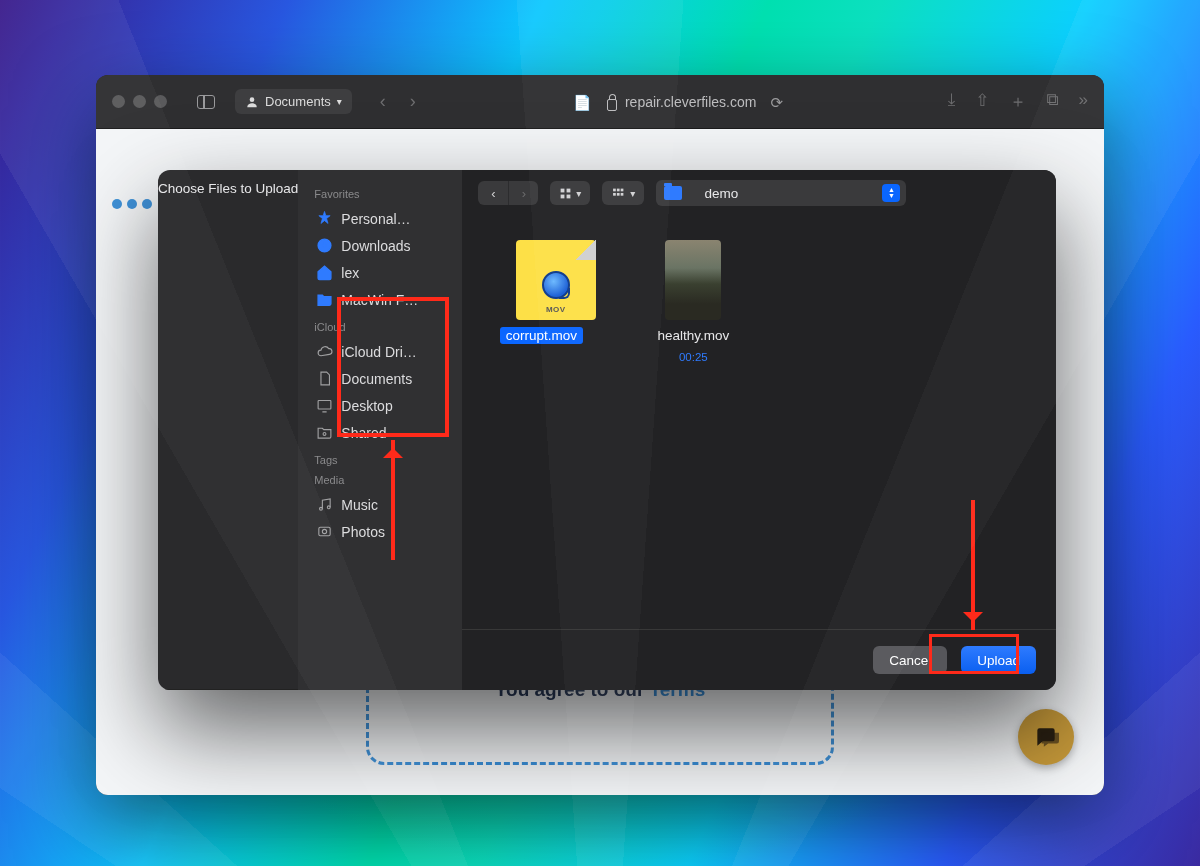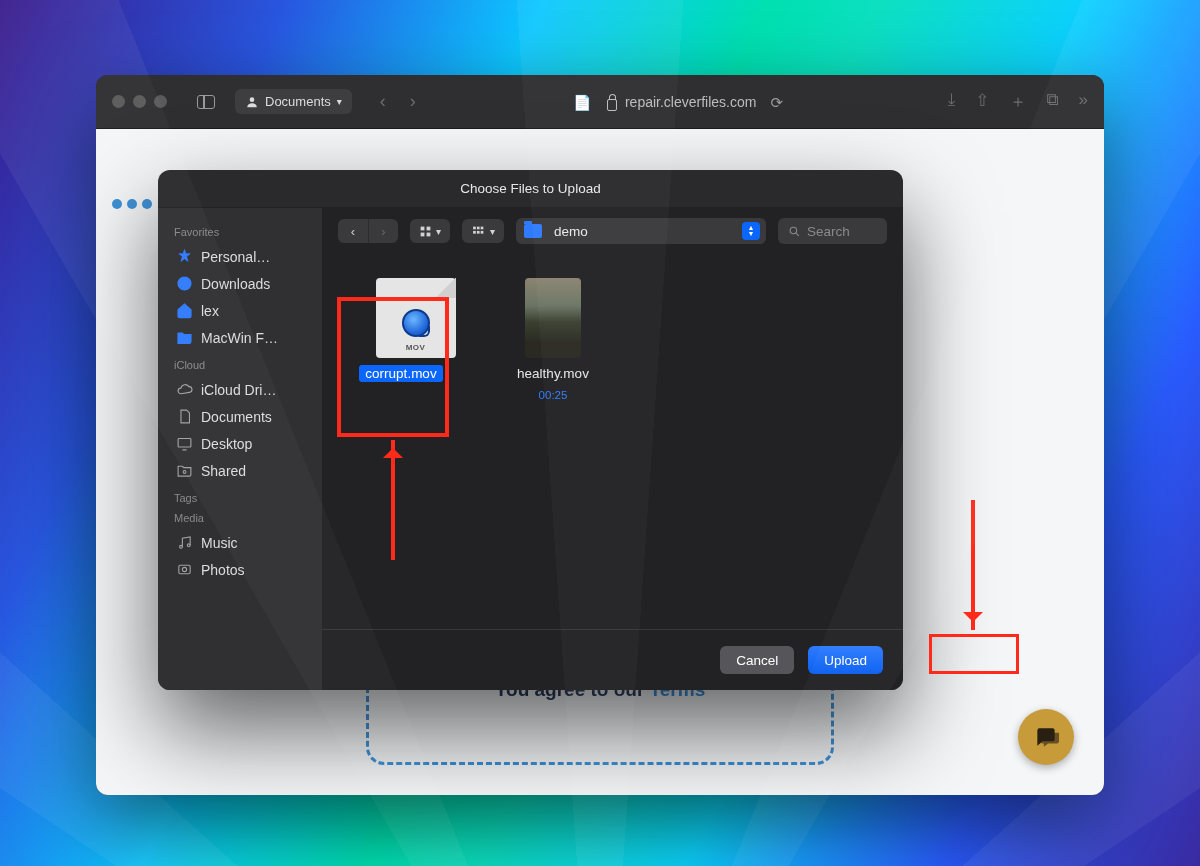--- a/index.html
+++ b/index.html
@@ -45,47 +45,47 @@
 }
 .terms { color:#2a3a5a; font-size:19px; font-weight:600; }
 .terms a { color:#3a8fd8; text-decoration:none; }
 .chat-bubble { position:absolute; right:30px; bottom:30px; width:56px; height:56px; border-radius:50%; background:#c79a3a; box-shadow:0 3px 8px rgba(0,0,0,.3); display:flex; align-items:center; justify-content:center;}
 .chat-bubble svg { width:26px; height:26px; fill:#2a2012;}
 .logo-corner { position:absolute; left:16px; top:70px; display:flex; gap:5px;}
 .logo-corner span { width:10px; height:10px; background:#3a8fd8; border-radius:50%; }
 
 
 .dialog {
-  position:absolute; left:158px; top:170px; width:745px; height:520px;
+  position:absolute; left:158px; top:170px; width:898px; height:520px;
   background:#2a2a2c; border-radius:12px; box-shadow:0 40px 90px rgba(0,0,0,.6), 0 0 0 1px rgba(255,255,255,.05);
-  display:flex; flex-direction:column; overflow:hidden;
+  display:flex; flex-direction:row; overflow:hidden;
 }
 .dlg-title { text-align:center; padding:11px 0; font-size:13.5px; color:#e7e7e9; font-weight:500; border-bottom:1px solid #222;}
 .dlg-main { flex:1; display:flex; min-height:0;}
 .dlg-sidebar { width:164px; background:#303032; padding:10px 0 10px 14px; overflow:hidden; font-size:14px; color:#dcdcde;}
 .sb-heading { font-size:11px; color:#8a8a8c; font-weight:500; margin:8px 0 5px 2px;}
 .sb-item { display:flex; align-items:center; gap:8px; padding:5px 4px; border-radius:5px; white-space:nowrap; overflow:hidden; text-overflow:ellipsis;}
 .sb-item svg { width:17px; height:17px; flex-shrink:0; }
 .blue { fill:#2f7bff; stroke:#2f7bff; }
 .grey { fill:none; stroke:#a0a0a2; }
 .dlg-right { flex:1; display:flex; flex-direction:column; background:#222224; }
 .dlg-toolbar { display:flex; align-items:center; gap:12px; padding:10px 16px; }
 .seg { display:flex; background:#3a3a3c; border-radius:6px; overflow:hidden;}
 .seg button { background:transparent; border:none; color:#d2d2d4; width:30px; height:24px; font-size:13px; display:flex; align-items:center; justify-content:center;}
 .seg button + button { border-left:1px solid #2c2c2e; }
 .view-btn { background:#3a3a3c; border:none; border-radius:6px; height:24px; padding:0 9px; color:#d2d2d4; display:flex; align-items:center; gap:4px; font-size:12px;}
-.path-pill { flex:0 0 250px; background:#3a3a3c; border-radius:6px; height:26px; display:flex; align-items:center; gap:12px; padding:0 6px 0 8px; color:#e7e7e9; font-size:13.5px; position:relative;}
+.path-pill { flex:0 0 250px; background:#3a3a3c; border-radius:6px; height:26px; display:flex; align-items:center; gap:22px; padding:0 6px 0 8px; color:#e7e7e9; font-size:13.5px; position:relative;}
 .path-pill .folder { width:18px; height:14px; background:#2f7bff; border-radius:2px; position:relative;}
 .path-pill .folder::before { content:""; position:absolute; top:-3px; left:0; width:8px; height:3px; background:#2f7bff; border-radius:1px 1px 0 0;}
 .path-pill .updown { margin-left:auto; width:18px; height:18px; background:#0a66ff; border-radius:4px; display:flex; flex-direction:column; align-items:center; justify-content:center; gap:0px; color:#fff; font-size:7px; line-height:6px;}
 .search-field { flex:1; background:#3a3a3c; border-radius:6px; height:26px; display:flex; align-items:center; gap:6px; padding:0 10px; color:#8a8a8c; font-size:13.5px;}
 .file-area { flex:1; padding:24px 24px; display:flex; gap:42px; align-items:flex-start; }
 .file-item { width:110px; display:flex; flex-direction:column; align-items:center; gap:7px;}
 .thumb { width:80px; height:80px; border-radius:4px; }
-.thumb.doc { background:#e5e5e5; position:relative; display:flex; flex-direction:column; align-items:center; justify-content:flex-end; padding-bottom:6px;margin-left:29px;}
+.thumb.doc { background:#fde047; position:relative; display:flex; flex-direction:column; align-items:center; justify-content:flex-end; padding-bottom:6px;margin-left:29px;}
 .thumb.doc::before { content:""; position:absolute; top:0; right:0; width:20px; height:20px; background:linear-gradient(135deg, transparent 48%, #d0d0d0 50%); }
 .thumb.doc .qt { width:28px; height:28px; border-radius:50%; background:radial-gradient(circle at 40% 35%, #6ab8ff 0%, #1a5fd6 70%); margin-bottom:6px; position:relative; border:2px solid #0d3a8a;}
 .thumb.doc .qt::after{content:"";position:absolute;right:-2px;bottom:-2px;width:9px;height:9px;border:2px solid #0d3a8a;border-top:none;border-left:none;border-radius:0 0 6px 0;}
 .thumb.doc .ext { font-size:8px; font-weight:600; color:#555; letter-spacing:.5px;}
 .thumb.video { background:linear-gradient(180deg,#8a8470 0%,#6a7464 35%,#3a4030 55%,#2a2a22 80%); width:56px; height:80px; margin:0 12px;}
 .fname { font-size:13.5px; color:#e7e7e9; padding:1px 6px; border-radius:3px; max-width:120px; text-align:right;}
 .fname.selected { background:#0a66ff; color:#fff;}
 .fdur { font-size:11.5px; color:#2f7bff; }
 .dlg-footer { border-top:1px solid #383838; padding:16px 20px; display:flex; justify-content:flex-end; gap:14px;}
 .btn { border:none; border-radius:6px; height:28px; padding:0 16px; font-size:13.5px; color:#fff;}
@@ -271,27 +271,20 @@
           <span class="chev">▾</span>
         </button>
         <div class="path-pill">
           <span class="folder"></span>
           <span>demo</span>
           <span class="updown">
               <span>▲</span>
               <span>▼</span>
             </span>
         </div>
-        <div class="search-field">
-          <svg width="13" height="13" viewBox="0 0 24 24" fill="none" stroke="#8a8a8c" stroke-width="2">
-              <circle cx="10" cy="10" r="6"></circle>
-              <path d="M20 20l-5-5"></path>
-            </svg>
-          <span>Search</span>
-        </div>
       </div>
 
       <div class="file-area">
         <div class="file-item">
           <div class="thumb doc">
             <div class="qt"></div>
             <div class="ext">MOV</div>
           </div>
           <div class="fname selected">corrupt.mov</div>
         </div>

